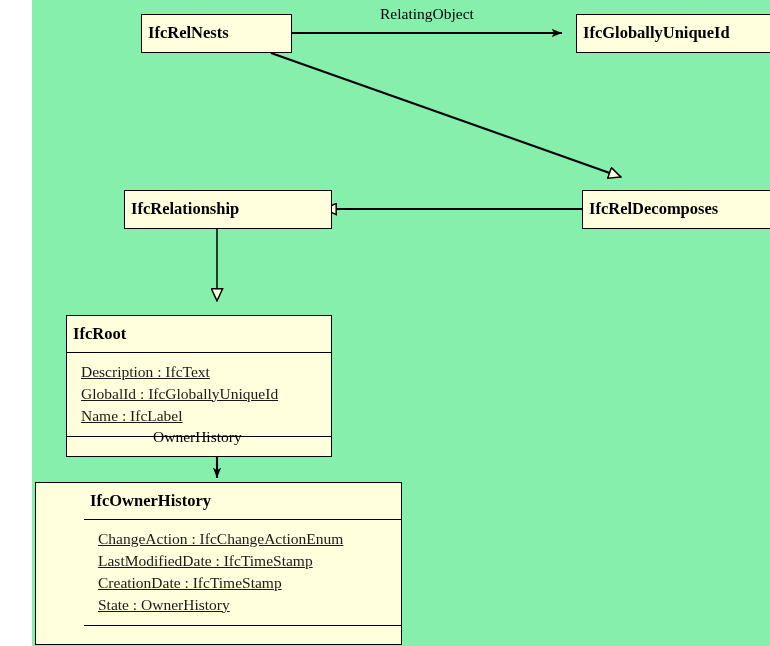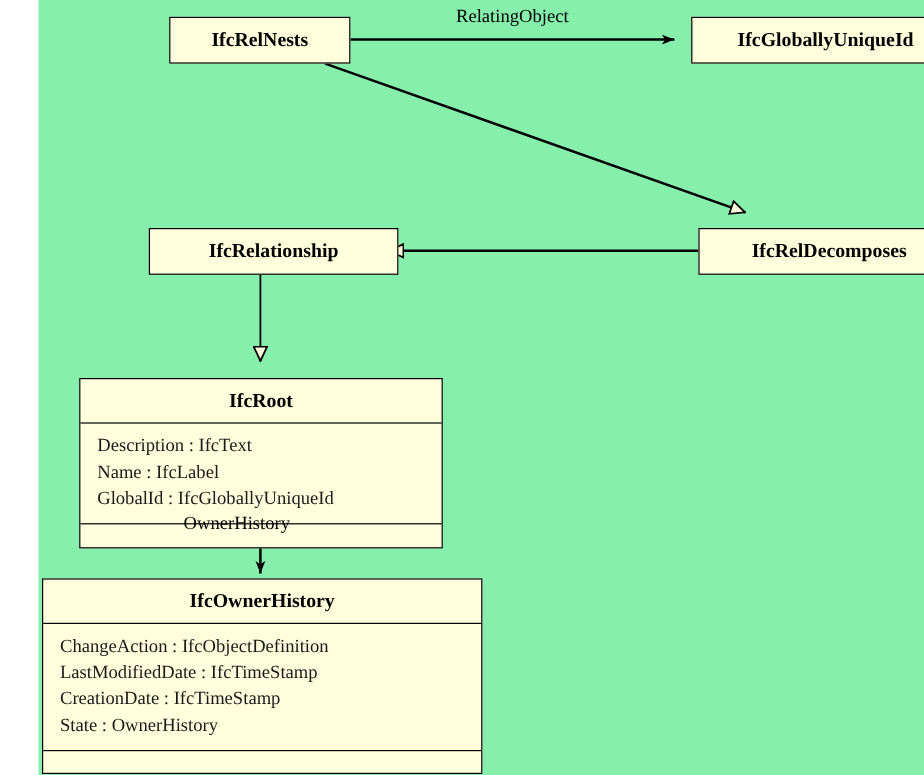--- a/index.html
+++ b/index.html
@@ -19,30 +19,30 @@
     margin-left: 32px;
   }
   .uml-class {
     position: absolute;
     box-sizing: border-box;
     background: #fffedd;
     border: 1.6px solid #000000;
     z-index: 3;
   }
   .uml-title {
-    text-align: center;
     font-weight: bold;
     font-size: 16.5px;
     color: #000000;
     line-height: 1;
     padding: 10px 6px 9px 6px;
     white-space: nowrap;
   }
   .compartment-divider {
     border-top: 1.6px solid #000000;
+    text-decoration: underline;
   }
   .uml-attrs {
     padding: 8px 12px 9px 14px;
     font-size: 15.5px;
     color: #1a1a1a;
     line-height: 1.42;
   }
   .uml-attr {
     white-space: nowrap;
   }
@@ -70,22 +70,22 @@
   }
   #label-owner-history {
     left: 121px;
     top: 428px;
   }
   
   #class-ifcrelnests      { left: 109px; top: 14px;  width: 151px; height: 39px; }
   #class-ifcobjectdefinition { left: 544px; top: 14px;  width: 224px; height: 39px; }
   #class-ifcrelationship  { left: 92px;  top: 190px; width: 208px; height: 39px; }
   #class-ifcreldecomposes { left: 550px; top: 190px; width: 218px; height: 39px; }
-  #class-ifcroot          { left: 34px;  top: 315px; width: 303px; height: 142px; }
-  #class-ifcownerhistory  { left: 3px;   top: 482px; width: 367px; height: 163px; }
+  #class-ifcroot          { left: 34px;  top: 315px; width: 266px; height: 142px; }
+  #class-ifcownerhistory  { left: 3px;   top: 482px; width: 367px; height: 163px; padding-left: 48px; }
 </style>
 </head>
 <body>
 
 <div id="diagram-canvas">
 
   <svg class="edge-layer" viewBox="0 0 770 646" width="770" height="646" xmlns="http://www.w3.org/2000/svg">
     <defs>
       <marker id="solid-arrow" markerWidth="11" markerHeight="9" refX="10.4" refY="4.5" orient="auto" markerUnits="userSpaceOnUse">
         <path d="M0,0.4 L10.4,4.5 L0,8.6 L2.6,4.5 Z" fill="#000000"></path>
@@ -138,30 +138,30 @@
   </div>
 
   <div class="uml-class" id="class-ifcreldecomposes">
     <div class="uml-title">IfcRelDecomposes</div>
   </div>
 
   <div class="uml-class" id="class-ifcroot">
     <div class="uml-title">IfcRoot</div>
     <div class="uml-attrs compartment-divider">
       <div class="uml-attr">Description : IfcText</div>
+      <div class="uml-attr">GlobalId : IfcGloballyUniqueId</div>
       <div class="uml-attr">Name : IfcLabel</div>
-      <div class="uml-attr">GlobalId : IfcGloballyUniqueId</div>
     </div>
     <div class="uml-ops compartment-divider"></div>
   </div>
 
   <div class="uml-class" id="class-ifcownerhistory">
     <div class="uml-title">IfcOwnerHistory</div>
     <div class="uml-attrs compartment-divider">
-      <div class="uml-attr">ChangeAction : IfcObjectDefinition</div>
+      <div class="uml-attr">ChangeAction : IfcChangeActionEnum</div>
       <div class="uml-attr">LastModifiedDate : IfcTimeStamp</div>
       <div class="uml-attr">CreationDate : IfcTimeStamp</div>
       <div class="uml-attr">State : OwnerHistory</div>
     </div>
     <div class="uml-ops compartment-divider"></div>
   </div>
 
 </div>
 
 </body></html>

